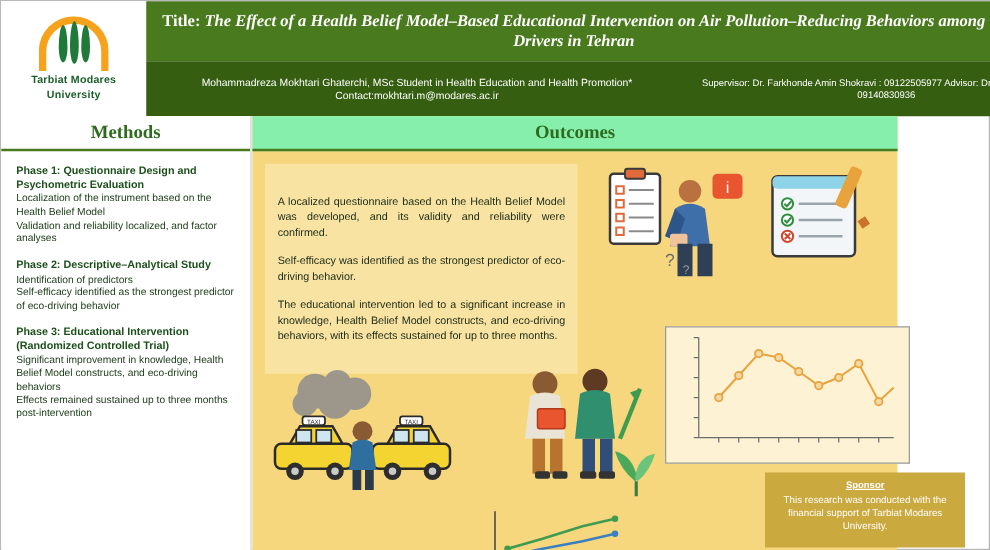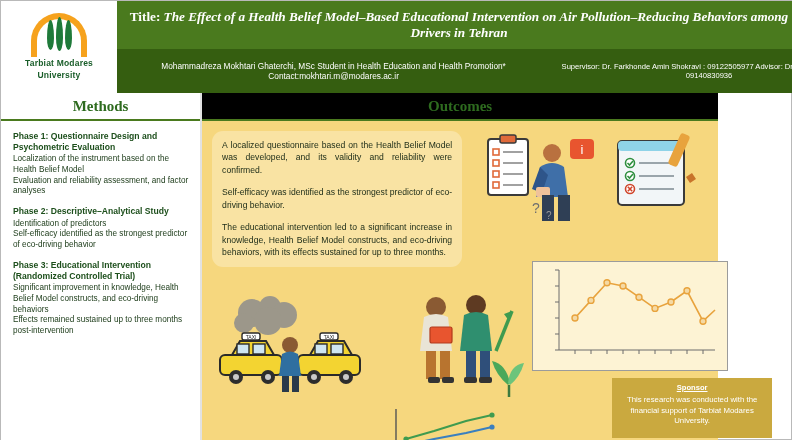--- a/index.html
+++ b/index.html
@@ -81,39 +81,39 @@
   .col-outcomes {
     width: 570px; height:348px; background:#f6d77e; position:relative;
   }
   .sec-head {
     height: 28px; display:flex; align-items:center; justify-content:center;
     font-size:15px; font-weight:bold; color:#2e6b1f;
     font-family:"Liberation Serif", serif;
     border-bottom: 2px solid #4a7a1e;
     background:#ffffff;
   }
-  .sec-head.outcomes { background:#000000; border-bottom:2px solid #4a7a1e; }
+  .sec-head.outcomes { background:#86efac; border-bottom:2px solid #4a7a1e; }
   .methods-body {
     padding: 10px 10px 6px 12px; color:#1d3f1a;
   }
   .phase { margin-bottom: 9px; }
   .phase-title {
     font-size: 8.6px; font-weight:bold; color:#1d4f1c; line-height:1.25;
     margin-bottom: 2px;
   }
   .phase-line {
     font-size: 8.2px; color:#203f1d; line-height:1.3;
   }
   
   .outcomes-text {
     position:absolute; left:10px; top:38px; width:250px;
     color:#1e2a1b;
   }
   .otext-card {
-    background:#f9e3a3; border-radius:11px; padding:8px 10px;
+    background:#f9e3a3; border-radius:0; padding:24px 10px;
   }
   .otext-p {
     font-size:8.6px; line-height:1.45; text-align:justify; margin:0 0 10px 0;
     color:#1a2a16;
   }
   .otext-p:last-child { margin-bottom:0; }
   
   .illus { position:absolute; }
   
   .illus-clipboard { left:278px; top:40px; width:120px; height:90px; }
@@ -174,21 +174,21 @@
 
   <div class="cols">
 
     <div class="col-methods">
       <div class="sec-head">Methods</div>
       <div class="methods-body">
 
         <div class="phase">
           <div class="phase-title">Phase 1: Questionnaire Design and Psychometric Evaluation</div>
           <div class="phase-line">Localization of the instrument based on the Health Belief Model</div>
-          <div class="phase-line">Evaluation and reliability assessment, and factor analyses</div>
+          <div class="phase-line">Validation and reliability localized, and factor analyses</div>
         </div>
 
         <div class="phase">
           <div class="phase-title">Phase 2: Descriptive–Analytical Study</div>
           <div class="phase-line">Identification of predictors</div>
           <div class="phase-line">Self-efficacy identified as the strongest predictor of eco-driving behavior</div>
         </div>
 
         <div class="phase">
           <div class="phase-title">Phase 3: Educational Intervention (Randomized Controlled Trial)</div>

